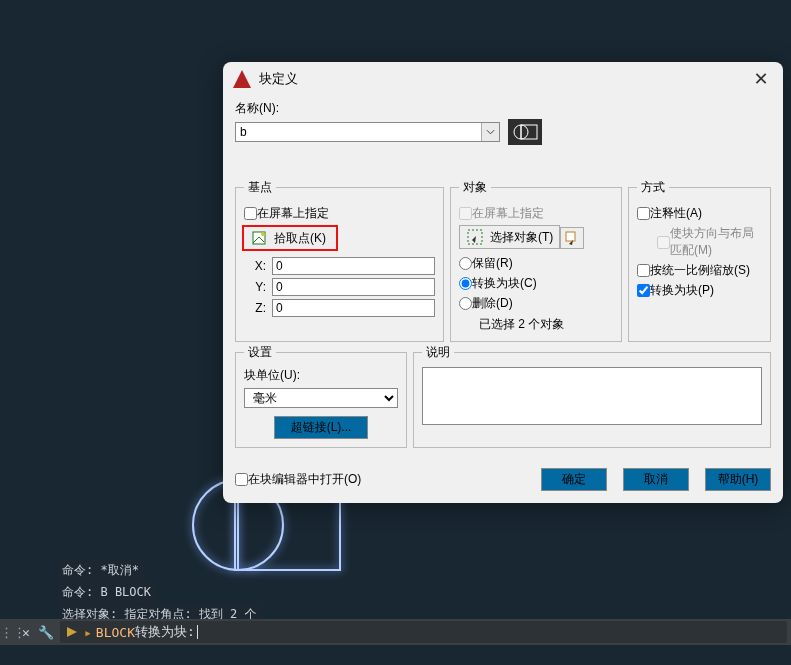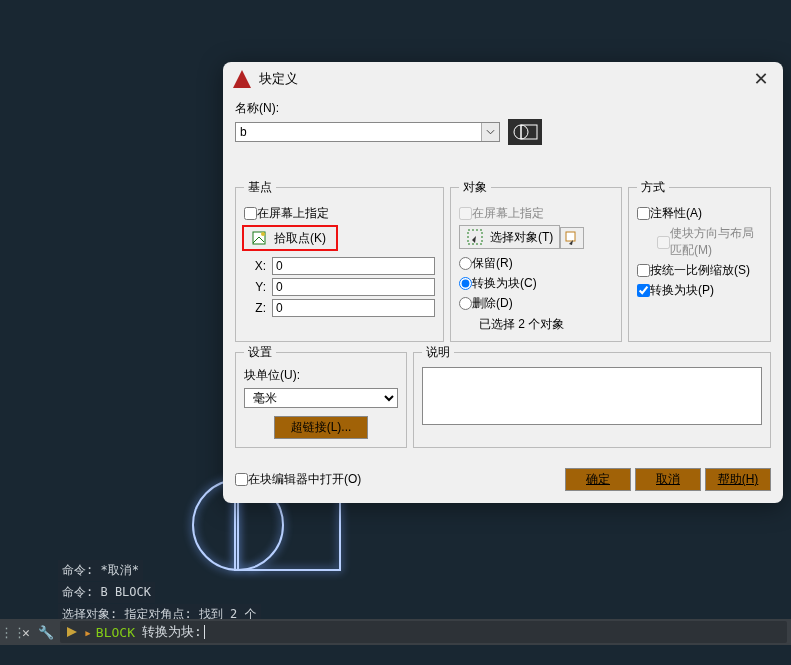--- a/index.html
+++ b/index.html
@@ -127,36 +127,36 @@
 
     
     .cols2 { display: flex; gap: 6px; }
     .settings-fs { flex: 0 0 172px; }
     .desc-fs { flex: 1; }
     select.unit {
       width: 100%; border: 1px solid #888; font: inherit;
       padding: 1px 4px; background: #fff; margin: 4px 0;
     }
     button.hyperlink, .bottom-btns button {
-      font: inherit; padding: 2px 10px; background: #a16207;
+      font: inherit; padding: 2px 10px; background: #0369a1;
       border: 1px solid #888; cursor: pointer;
     }
     button.hyperlink {
       display: block; margin: 4px auto 0 auto; padding: 2px 16px;
     }
     textarea.desc {
       width: 100%; height: 58px; border: 1px solid #888;
       resize: none; font: inherit; padding: 2px 4px;
     }
 
     .bottom-row {
       display: flex; align-items: flex-start; padding: 8px 12px 12px 12px;
     }
     .bottom-row .spacer { flex: 1; }
-    .bottom-btns { display: flex; gap: 4px; text-decoration: underline; }
+    .bottom-btns { display: flex; gap: 16px; }
     .bottom-btns button { min-width: 66px; }
 
     
     .drawing { position: absolute; left: 190px; top: 475px; }
     .drawing svg { stroke: #b8d0ff; fill: none; filter: drop-shadow(0 0 4px #7aa6ff); }
 
     
     .cmd-stack {
       position: absolute; left: 58px; top: 560px;
     }
@@ -187,21 +187,21 @@
       width: 20px; text-align: center; color: #ccc; cursor: pointer;
     }
     .cmd-bar .prompt-area {
       flex: 1; background: #2d3237; height: 22px; margin: 0 4px;
       border-radius: 2px; display: flex; align-items: center; padding: 0 4px;
     }
     .prompt-area .arrow {
       width: 16px; height: 16px; margin-right: 4px;
       display: flex; align-items: center; justify-content: center;
     }
-    .prompt-kw { color: #84cc16; margin-right: 7px; }
+    .prompt-kw { color: #fdba74; margin-right: 0; }
     .cursor {
       display: inline-block; width: 1px; height: 14px;
       background: #d8dde2; margin-left: 2px;
     }
   </style>
 </head>
 <body>
 
 <div class="drawing">
   <svg width="160" height="105">

